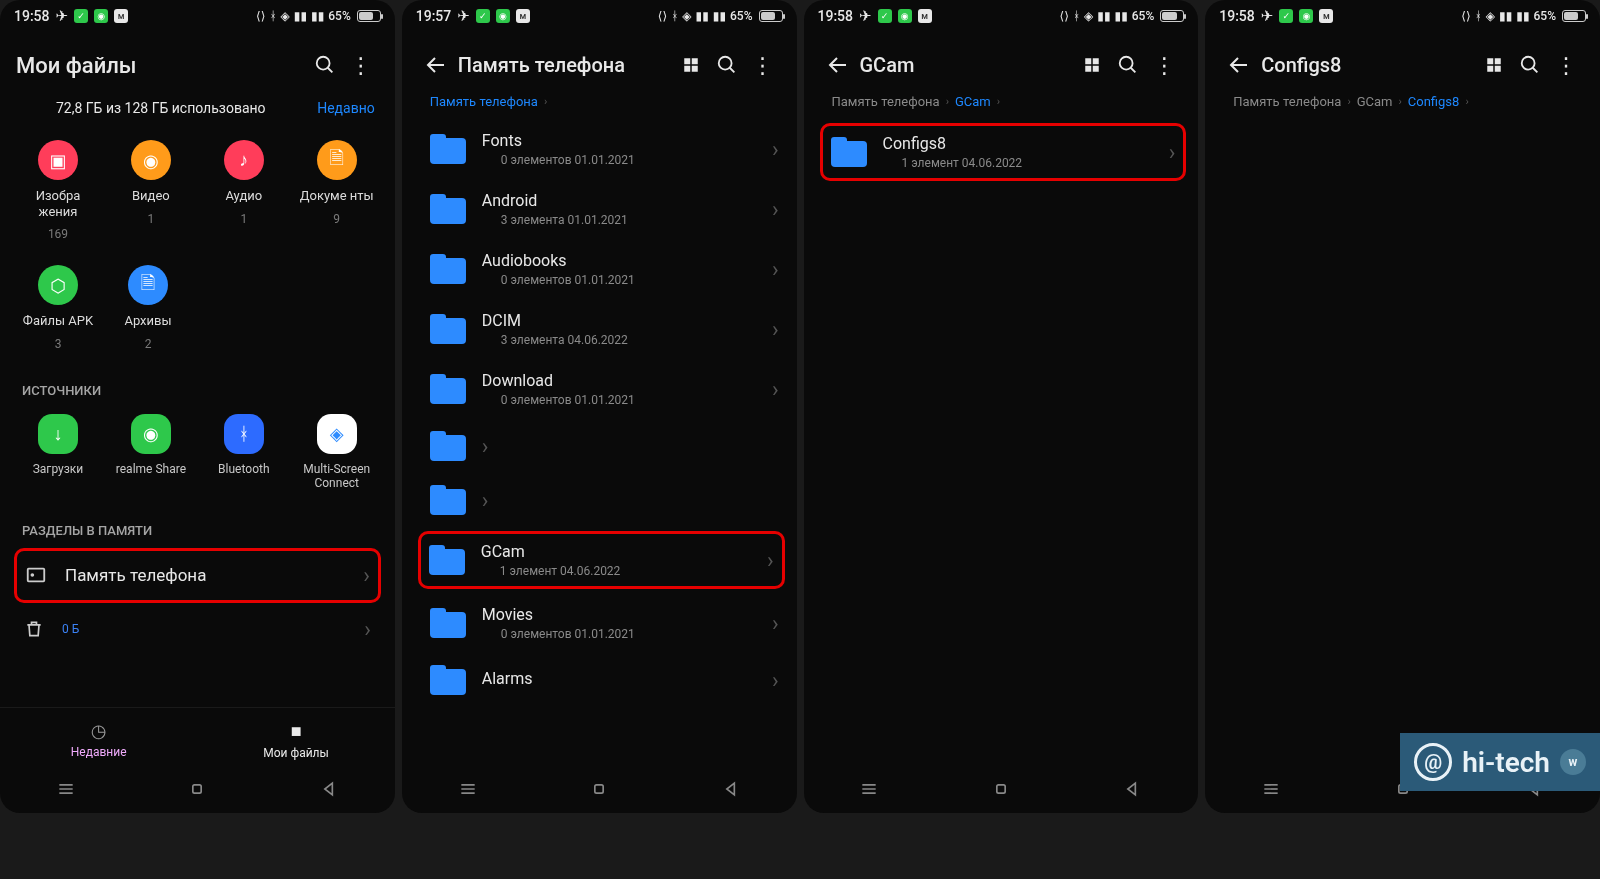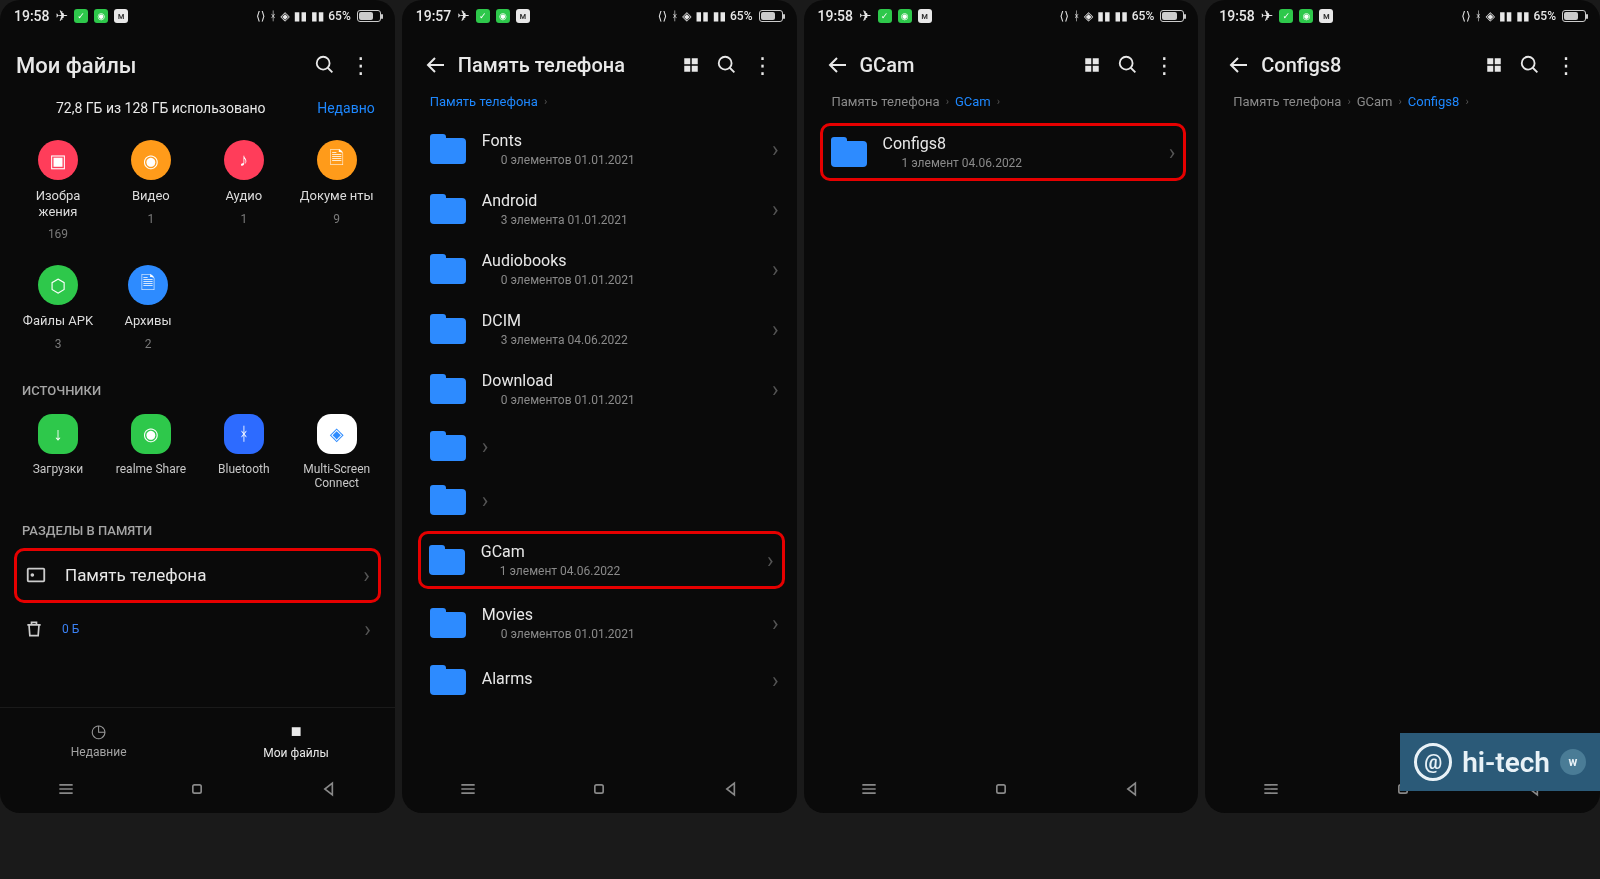--- a/index.html
+++ b/index.html
@@ -83,21 +83,21 @@
   .sli-sub { font-size: 12px; color:#3b82f6; }
   .chev { color:#555; font-size:22px; }
   .redbox { border: 3px solid #e60000; border-radius: 10px; }
   .rb1 { margin: 0 14px; padding: 12px 8px 12px 8px !important; }
 
   .bottomnav {
     margin-top: auto; display:flex; border-top:1px solid #1a1a1a; height:64px;
   }
   .bnitem { flex:1; display:flex; flex-direction:column; align-items:center; justify-content:center; gap:4px; }
   .bnitem .bic { font-size:18px; color:#9a9a9a; }
-  .bnitem .blabel { font-size:12px; color:#a3a3a3; }
+  .bnitem .blabel { font-size:12px; color:#f0abfc; }
   .bnitem.active .bic, .bnitem.active .blabel { color:#eaeaea; }
 
   .sysnav {
     height: 42px; display:flex; justify-content:space-around; align-items:center;
     padding-bottom:6px;
   }
   .navbtn { width:20px; height:20px; color:#888; }
 
   
   .crumb { padding: 2px 20px 10px 28px; font-size:13px; color:#1e88ff; display:flex; gap:4px; align-items:center; }

